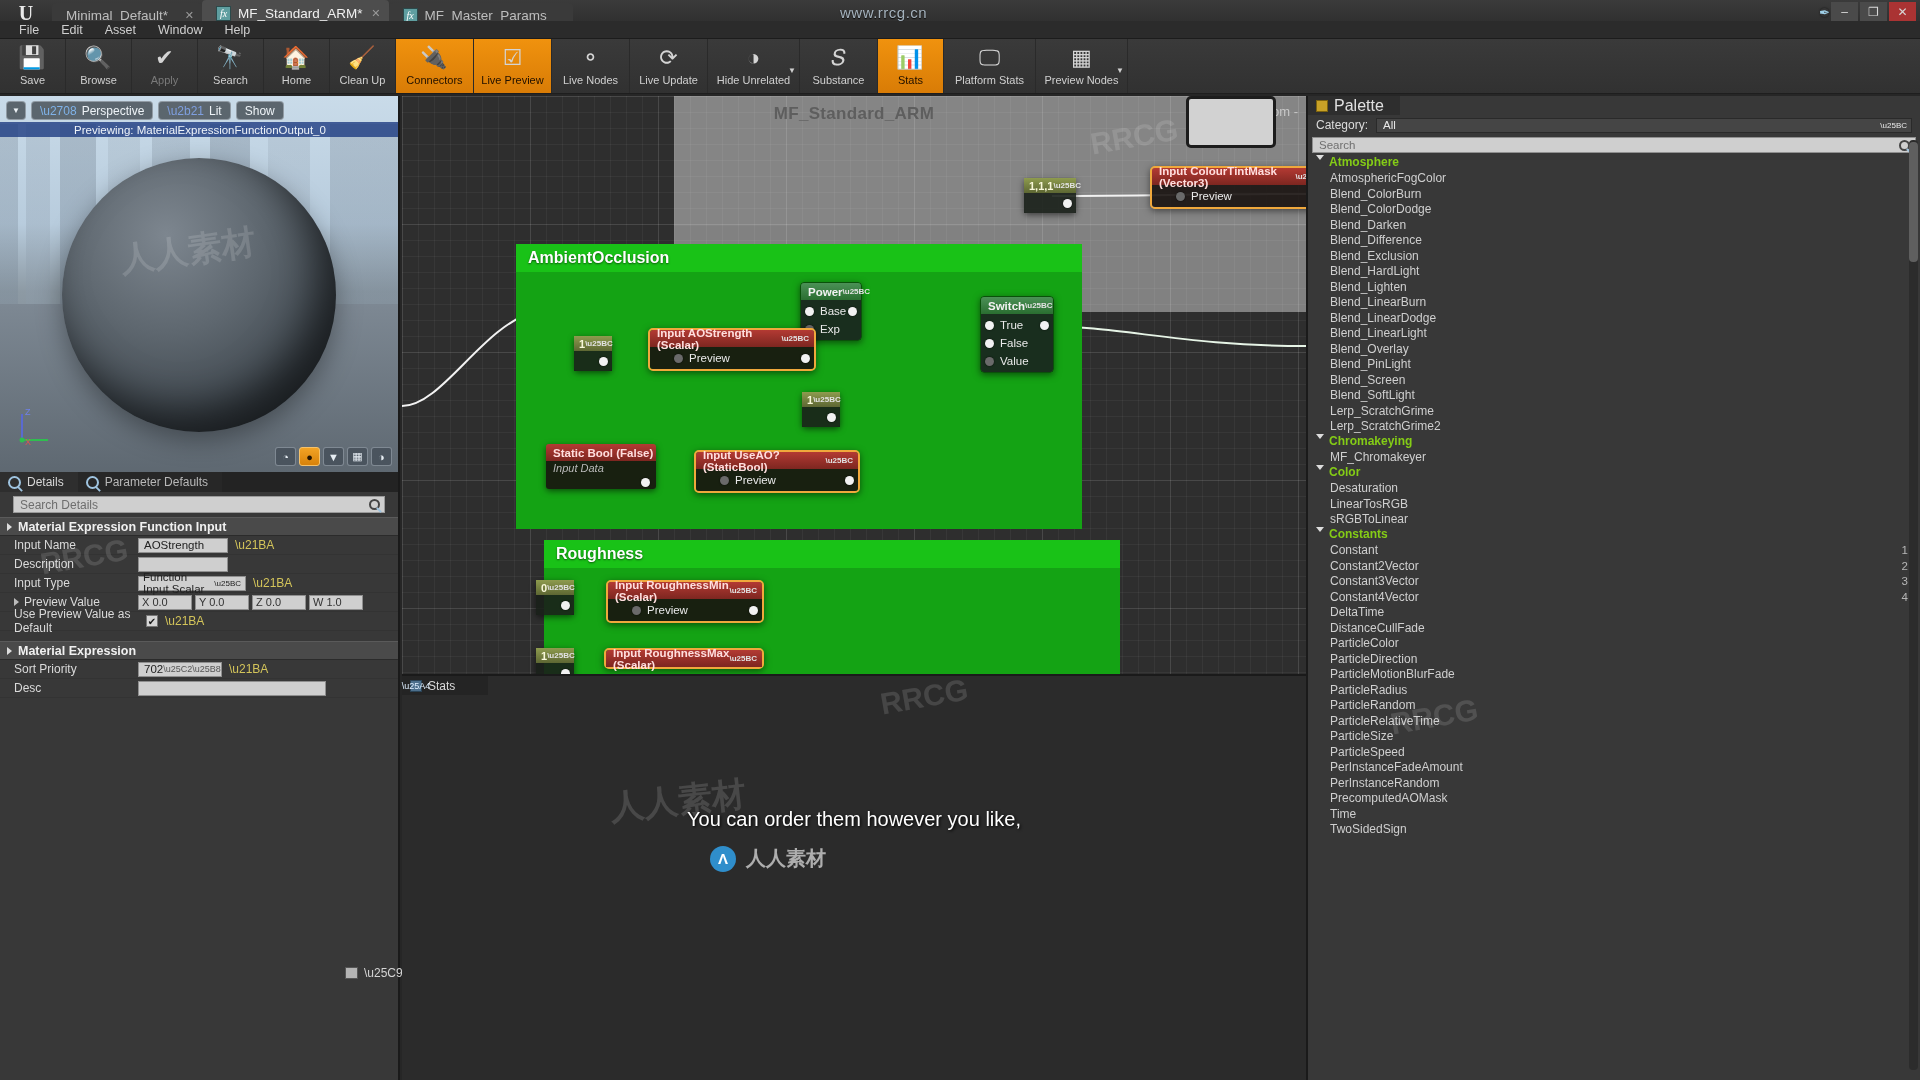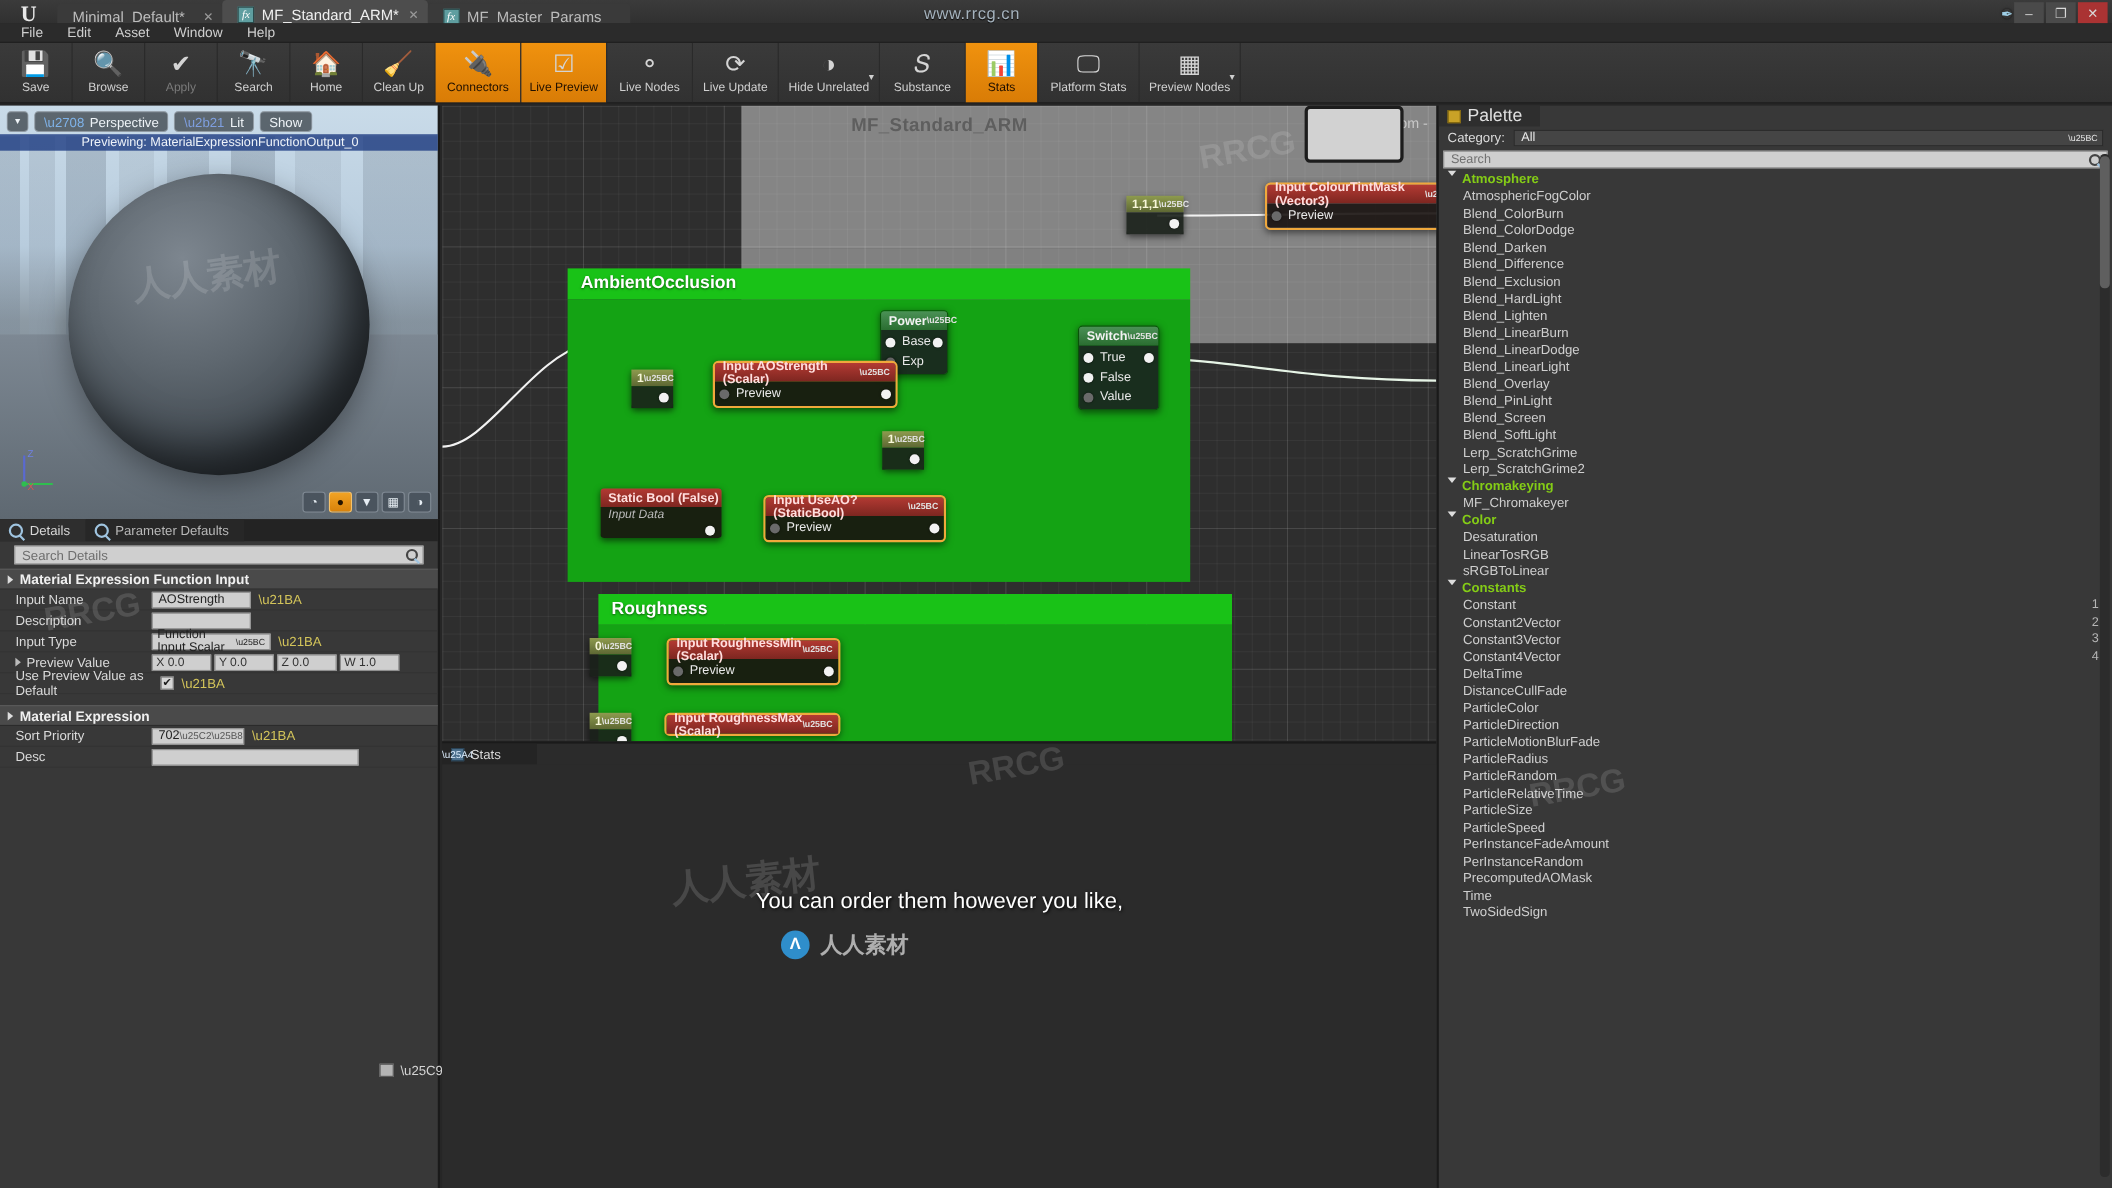--- a/index.html
+++ b/index.html
@@ -270,21 +270,21 @@
     height: 17px; display: flex; align-items: center; justify-content: space-between;
     padding: 0 5px 0 7px; font-size: 11.5px; font-weight: bold; color: #f2f2f2;
     border-radius: 3px 3px 0 0;
     background: linear-gradient(rgba(120,130,140,.55), rgba(60,66,72,.55));
   }
   .node .nbody {
     background: rgba(26,30,32,.88); border-radius: 0 0 3px 3px; padding: 2px 0;
   }
   .node.red .nhead { background: linear-gradient(#b33a33, #7d2620); color: #ffdede; }
   .node.red { border: 2px solid #f0a83c; border-radius: 5px; }
-  .node.red .nbody { background: rgba(24,18,16,.9); }
+  .node.red .nbody { background: rgba(24,18,16,.9); padding-left: 20px; }
   .node.plain { border: 1px solid rgba(0,0,0,.5); }
   .pinrow {
     height: 18px; display: flex; align-items: center; justify-content: space-between;
     padding: 0 4px; position: relative;
   }
   .pin {
     width: 9px; height: 9px; border-radius: 50%; background: #f2f2f2; flex: none;
     box-shadow: 0 0 2px rgba(0,0,0,.7);
   }
   .pin.dim { background: #6a6a6a; }

